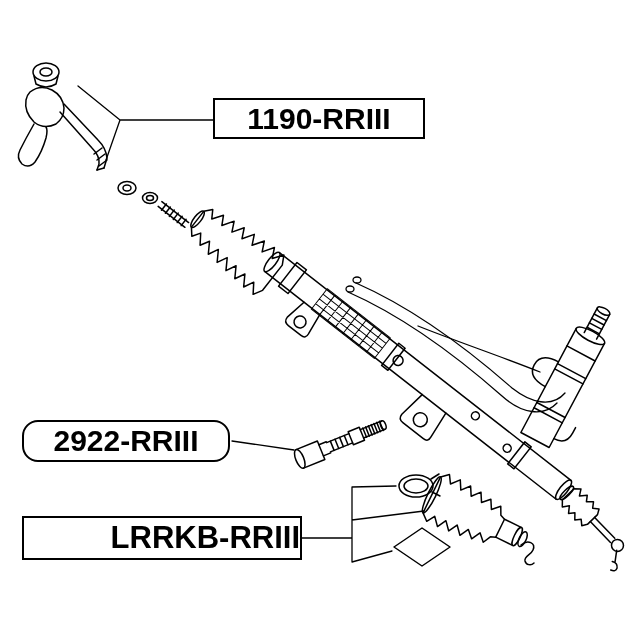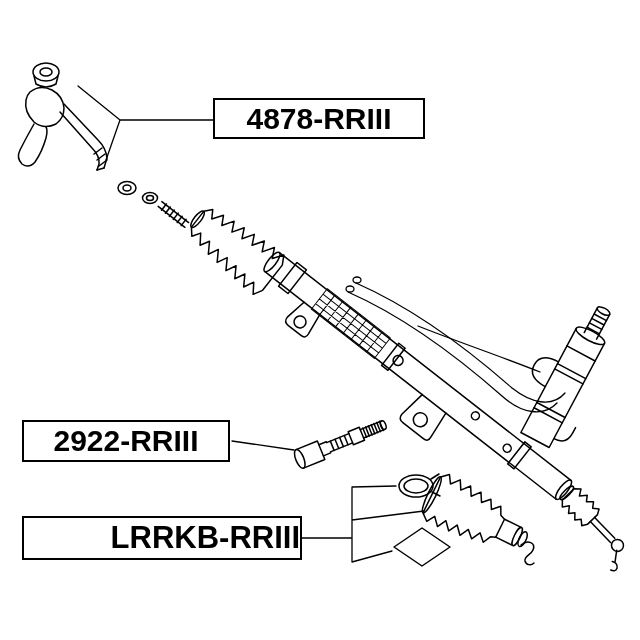--- a/index.html
+++ b/index.html
@@ -28,21 +28,21 @@
     display: flex;
     align-items: center;
     justify-content: center;
     font-weight: 700;
     font-size: 30px;
     letter-spacing: 0px;
     color: #000000;
     white-space: nowrap;
   }
   #label-2921 { left: 213px; top: 98px;  width: 212px; height: 41px; }
-  #label-2922 { left: 22px;  top: 420px; width: 208px; height: 42px; }
+  #label-2922 { left: 22px;  top: 420px; width: 208px; height: 42px; border-radius: 16px; }
   #label-lrrkb{ left: 22px;  top: 516px; width: 280px; height: 44px; font-size: 31px; justify-content: flex-end; }
 </style>
 </head>
 <body>
 
 <div class="canvas">
 
   <svg class="artwork" width="640" height="640" viewBox="0 0 640 640" fill="none" stroke="#000000" stroke-width="1.5" stroke-linecap="round" stroke-linejoin="round">
 
     <g>
@@ -161,21 +161,21 @@
     </g>
 
     <g stroke-width="1.3">
       <path d="M78 86 L120 120 M106 160 L120 120 M120 120 L213 120"></path>
       <path d="M232 441 L294 450"></path>
       <path d="M302 538 L352 538 M352 487 L352 562 M352 487 L396 486 M352 520 L424 511 M352 562 L392 551"></path>
     </g>
   </svg>
 
   <div class="part-label" id="label-2921">
-    <span>4878-RRIII</span>
+    <span>1190-RRIII</span>
   </div>
 
   <div class="part-label" id="label-2922">
     <span>2922-RRIII</span>
   </div>
 
   <div class="part-label" id="label-lrrkb">
     <span>LRRKB-RRIII</span>
   </div>
 

